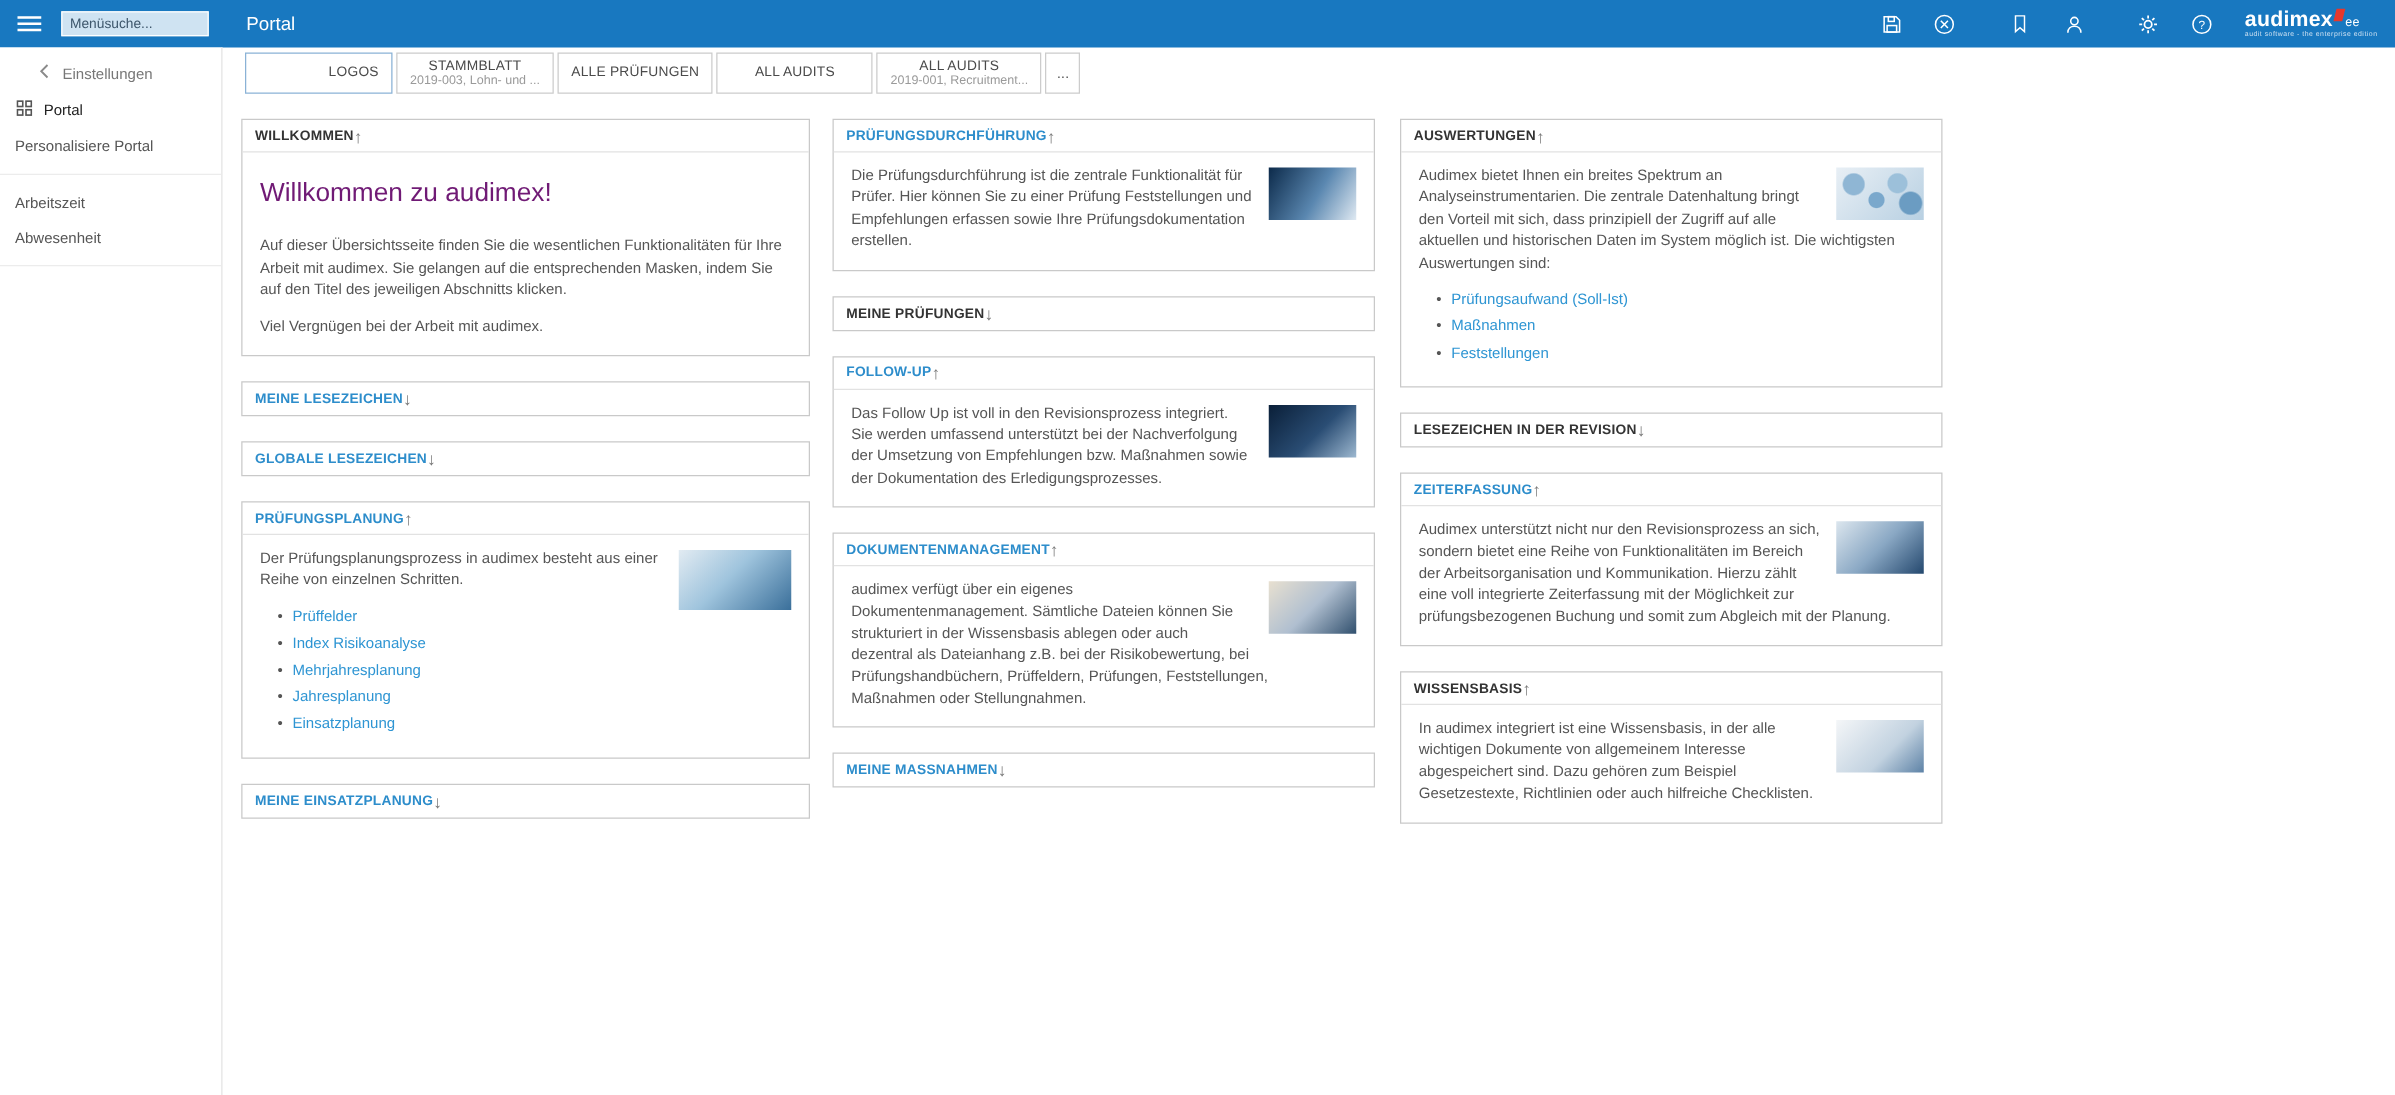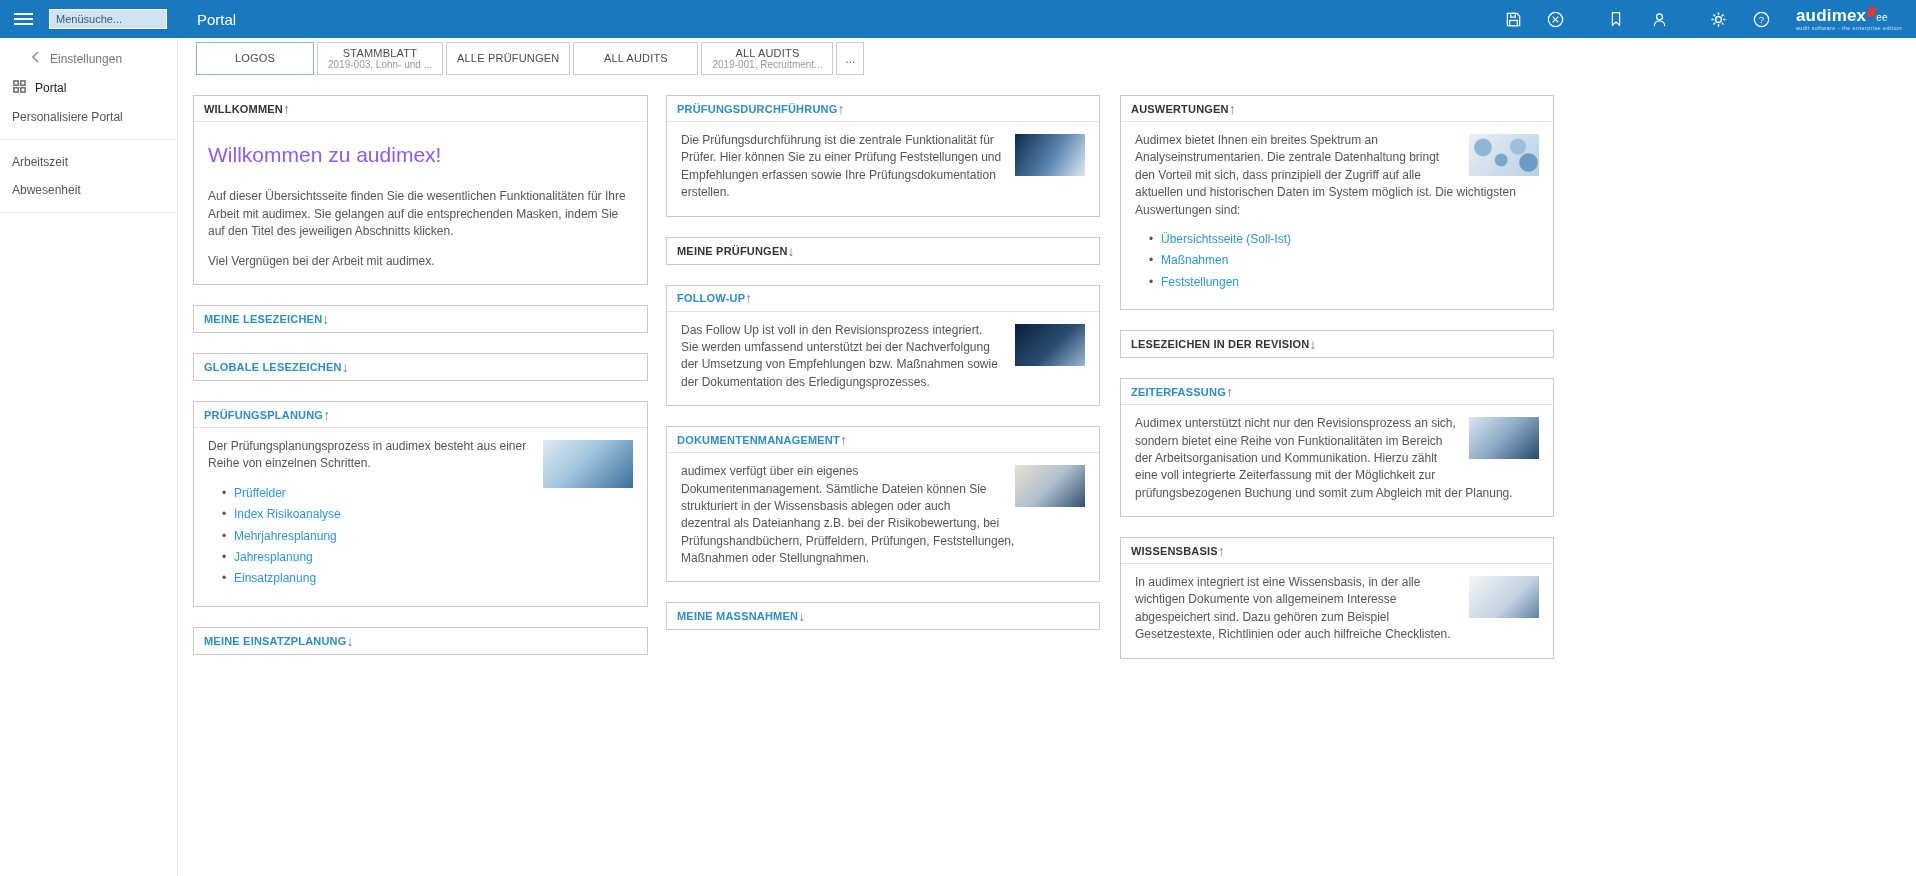--- a/index.html
+++ b/index.html
@@ -50,42 +50,42 @@
   .side-item.active { color: #222; padding-left: 13px; }
   .side-item.plain { padding-left: 12px; }
   .side-divider { height: 1px; background: #ececec; margin: 8px 0; }
 
   
   .tabstrip { position: absolute; top: 42px; left: 196px; display: flex; gap: 3px; height: 33px; }
   .tab {
     background: #fff; border: 1px solid #cccccc; display: flex; flex-direction: column;
     align-items: center; justify-content: center; padding: 2px 10px 3px; cursor: pointer;
   }
-  .tab.active { border-color: #8ab2d6; }
+  .tab.active { border-color: #8ab2d6; align-items: flex-end; }
   .tab-label { font-size: 11px; color: #4a4a4a; letter-spacing: .2px; white-space: nowrap; }
   .tab-sub { font-size: 10px; color: #9a9a9a; white-space: nowrap; overflow: hidden; text-overflow: ellipsis; max-width: 112px; }
   .w118 { min-width: 118px; } .w124 { min-width: 124px; } .w120 { min-width: 120px; }
   .w125 { min-width: 125px; } .w28 { min-width: 28px; padding: 2px 6px; }
 
   
   .col { position: absolute; top: 95px; }
   #col1 { left: 193px; width: 455px; }
   #col2 { left: 666px; width: 434px; }
   #col3 { left: 1120px; width: 434px; }
   .panel { border: 1px solid #c9c9c9; background: #fff; margin-bottom: 20px; }
   .panel-header { height: 26px; display: flex; align-items: center; justify-content: flex-start; padding: 0 9px 0 10px; cursor: pointer; }
   .panel.expanded > .panel-header { border-bottom: 1px solid #e2e2e2; }
   .panel-title { font-size: 11px; font-weight: 700; color: #333; letter-spacing: .2px; }
   .panel-title.t-link { color: #2d8dcb; }
   .arrow { color: #7a7a7a; font-size: 14px; line-height: 1; }
   .panel-body { padding: 10px 14px 14px; font-size: 12px; color: #555; line-height: 1.45; }
   .panel-body::after { content: ""; display: block; clear: both; }
   .panel-body p { margin-bottom: 12px; }
   .panel-body p:last-child { margin-bottom: 0; }
-  .welcome-h { font-size: 21px; font-weight: 400; color: #8b5cf6; margin: 8px 0 18px; }
+  .welcome-h { font-size: 21px; font-weight: 400; color: #701a75; margin: 8px 0 18px; }
   .panel-img { float: right; width: 70px; height: 42px; margin: 2px 0 8px 12px; }
   .img-lg { width: 90px; height: 48px; }
   .plist { list-style: none; margin: 12px 0 0 14px; }
   .plist li { position: relative; padding-left: 12px; margin-bottom: 4px; font-size: 12px; }
   .plist li::before { content: "\2022"; position: absolute; left: 0; color: #555; }
   .plink { color: #2e95d3; text-decoration: none; cursor: pointer; }
 
   
   .img-puzzle  { background: linear-gradient(135deg,#e2ebf2 0%,#9fc4dd 45%,#3a6f9a 100%); }
   .img-pen     { background: linear-gradient(120deg,#0c2a4a 0%,#5a87b0 55%,#dfe9f2 100%); }
@@ -328,21 +328,21 @@
 
   <section class="panel expanded">
     <div class="panel-header">
       <span class="panel-title">AUSWERTUNGEN</span>
       <span class="arrow">↑</span>
     </div>
     <div class="panel-body">
       <div class="panel-img img-pills"></div>
       <p>Audimex bietet Ihnen ein breites Spektrum an Analyseinstrumentarien. Die zentrale Datenhaltung bringt den Vorteil mit sich, dass prinzipiell der Zugriff auf alle aktuellen und historischen Daten im System möglich ist. Die wichtigsten Auswertungen sind:</p>
       <ul class="plist">
-        <li><a class="plink">Übersichtsseite (Soll-Ist)</a></li>
+        <li><a class="plink">Prüfungsaufwand (Soll-Ist)</a></li>
         <li><a class="plink">Maßnahmen</a></li>
         <li><a class="plink">Feststellungen</a></li>
       </ul>
     </div>
   </section>
 
   <section class="panel">
     <div class="panel-header">
       <span class="panel-title">LESEZEICHEN IN DER REVISION</span>
       <span class="arrow">↓</span>

